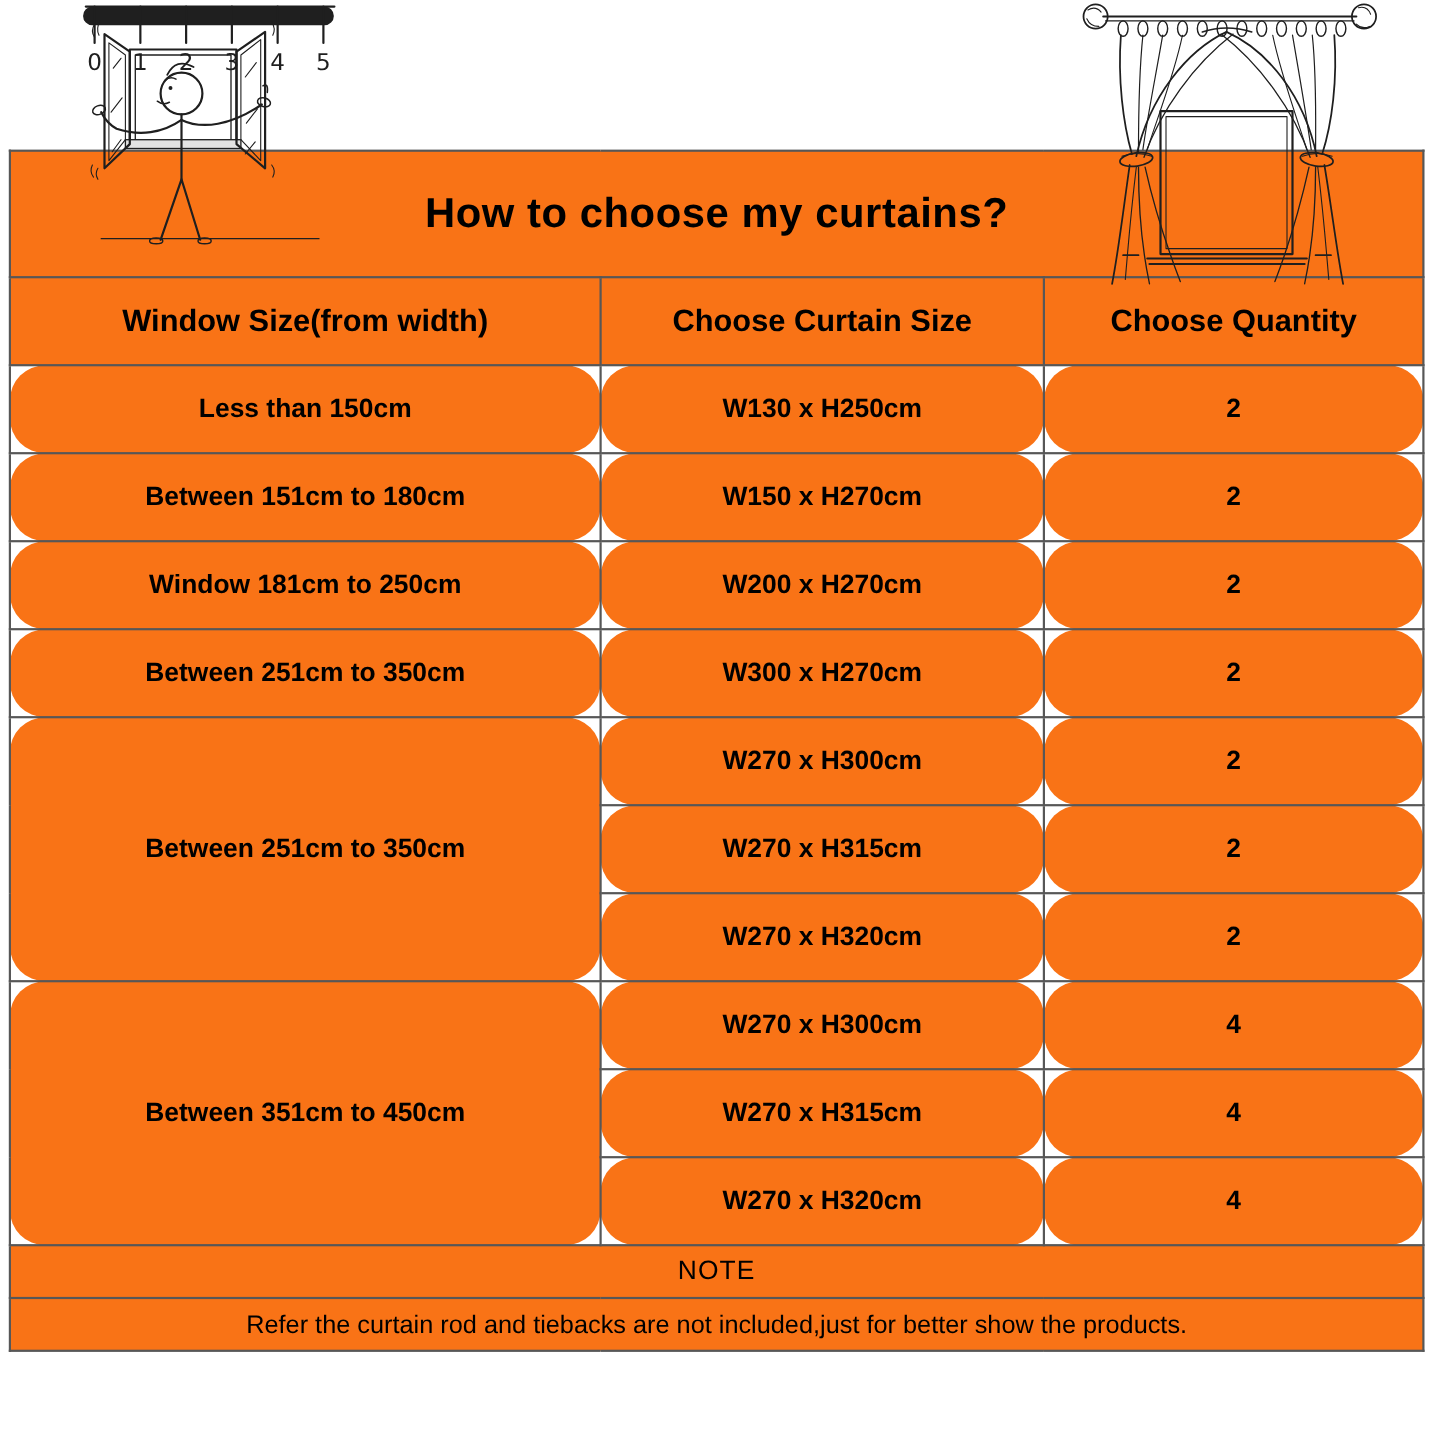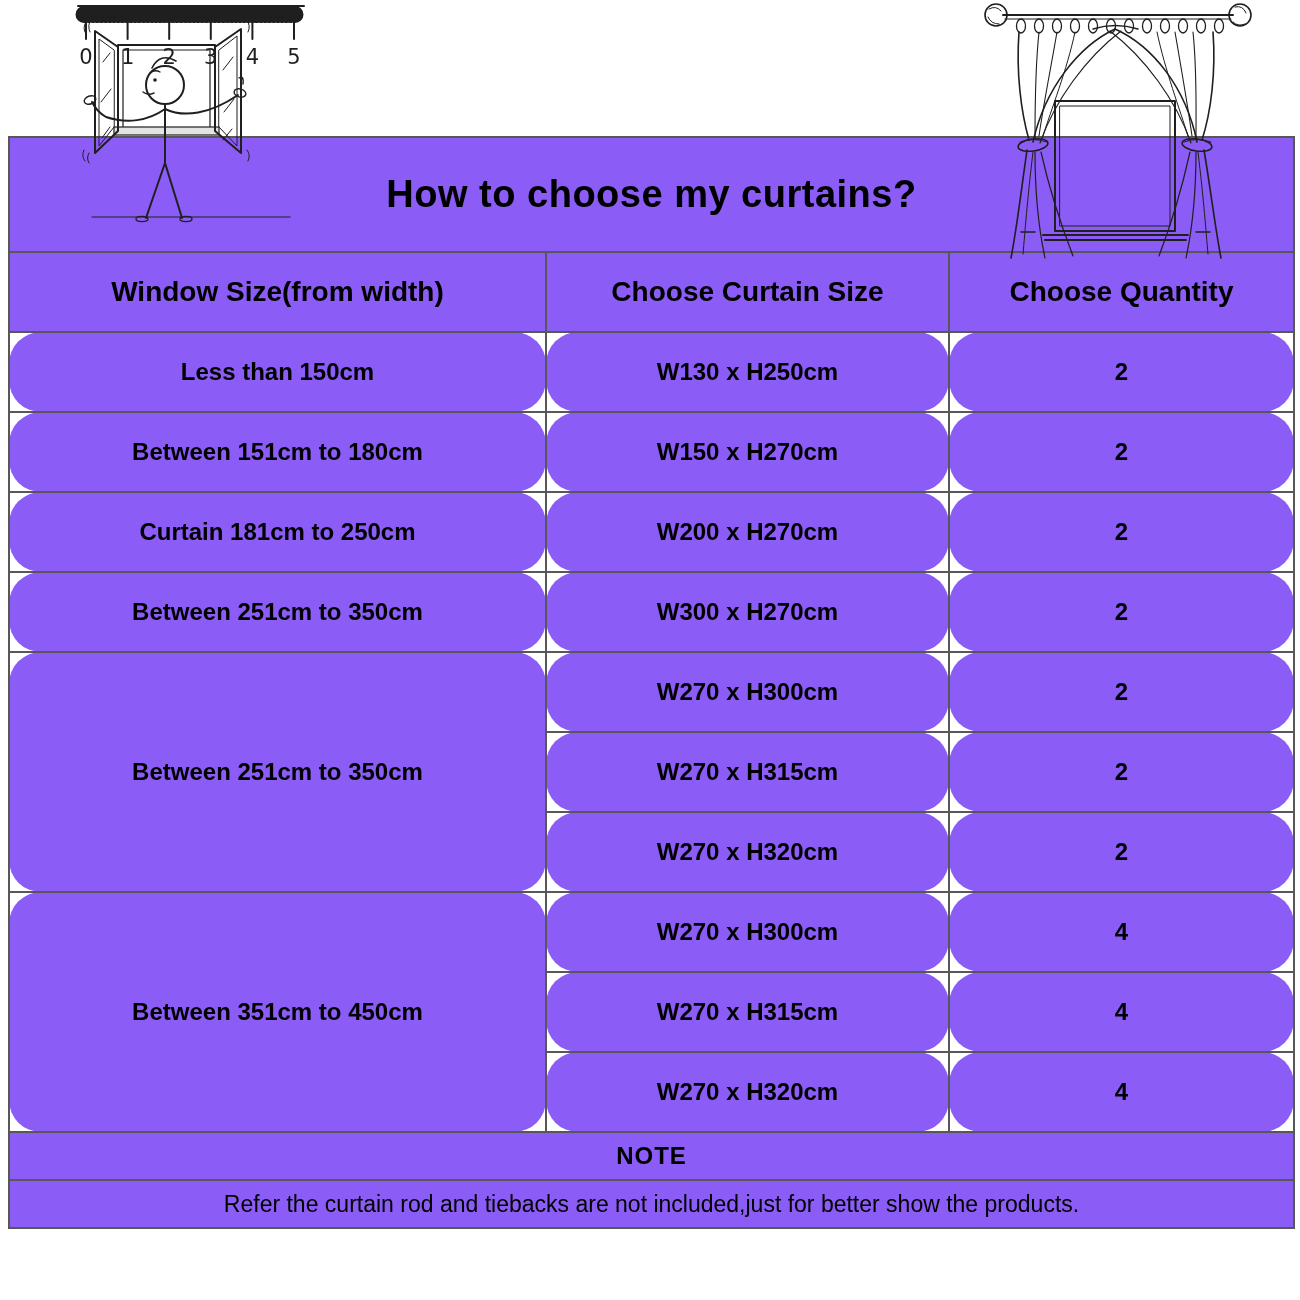--- a/index.html
+++ b/index.html
@@ -6,26 +6,26 @@
   body{
     width:1300px;height:1300px;position:relative;background:#ffffff;
     font-family:"Liberation Sans", sans-serif;color:#000;overflow:hidden;
   }
   .size-table{
     position:absolute;left:8px;top:136px;width:1285px;
     border-collapse:collapse;table-layout:fixed;z-index:1;
   }
   .size-table td,.size-table th{
     border:2px solid #575757;text-align:center;vertical-align:middle;
-    padding:0;background:#8b5cf6;
+    padding:0;background:#f97316;
   }
   .title-cell{height:113px;font-size:38px;font-weight:bold;letter-spacing:.5px;}
   .head-cell{height:78px;font-size:28px;font-weight:bold;}
   .data-cell{height:78px;font-size:24px;font-weight:bold;border-radius:32px;}
-  .note-cell{height:46px;font-size:24px;font-weight:bold;letter-spacing:1px;}
+  .note-cell{height:46px;font-size:24px;font-weight:normal;letter-spacing:1px;}
   .footer-cell{height:46px;font-size:23px;font-weight:normal;}
   .sketch{position:absolute;z-index:2;pointer-events:none;}
   .sketch-left{left:72px;top:0px;}
   .sketch-right{left:983px;top:2px;}
   svg .ink{stroke:#1f1f1f;fill:none;stroke-linecap:round;stroke-linejoin:round;}
   svg text{font-family:"DejaVu Sans", sans-serif;fill:#1f1f1f;}
 </style>
 </head>
 <body>
 
@@ -49,21 +49,21 @@
       <td class="data-cell">Less than 150cm</td>
       <td class="data-cell">W130 x H250cm</td>
       <td class="data-cell">2</td>
     </tr>
     <tr>
       <td class="data-cell">Between 151cm to 180cm</td>
       <td class="data-cell">W150 x H270cm</td>
       <td class="data-cell">2</td>
     </tr>
     <tr>
-      <td class="data-cell">Curtain 181cm to 250cm</td>
+      <td class="data-cell">Window 181cm to 250cm</td>
       <td class="data-cell">W200 x H270cm</td>
       <td class="data-cell">2</td>
     </tr>
     <tr>
       <td class="data-cell">Between 251cm to 350cm</td>
       <td class="data-cell">W300 x H270cm</td>
       <td class="data-cell">2</td>
     </tr>
 
     <tr>

